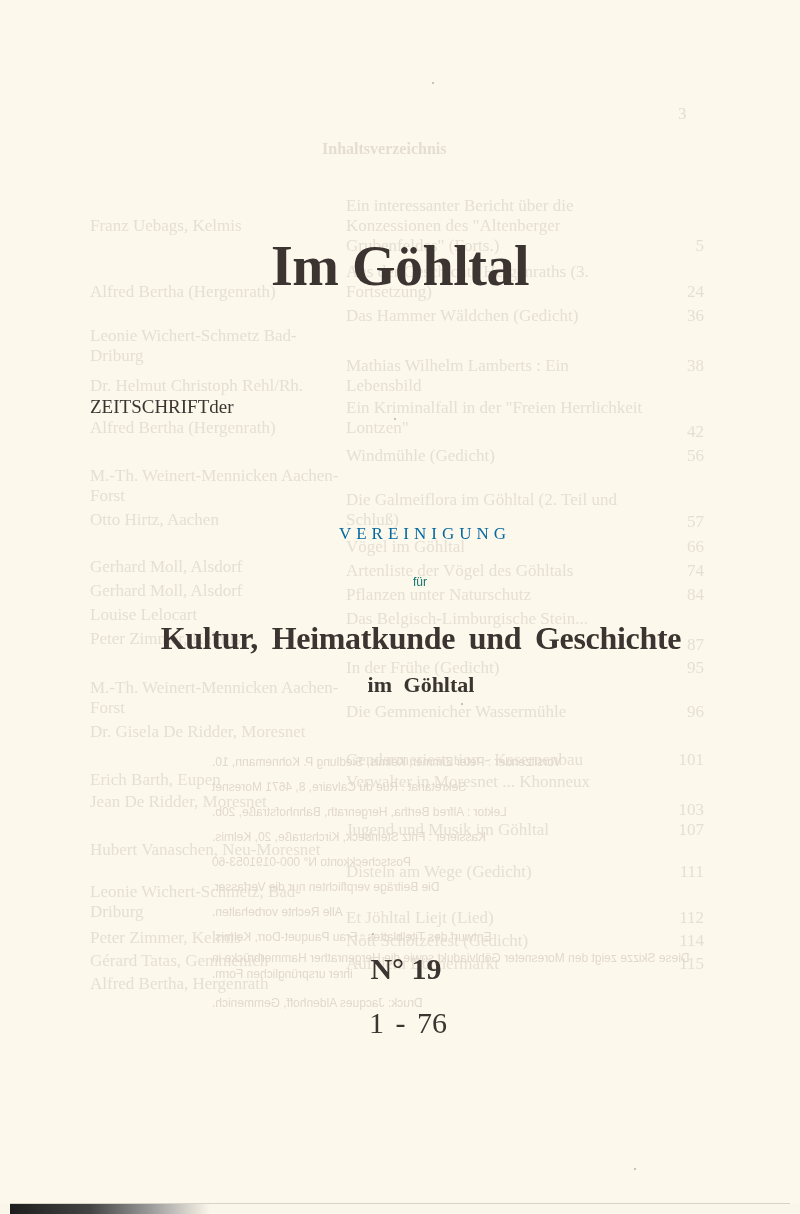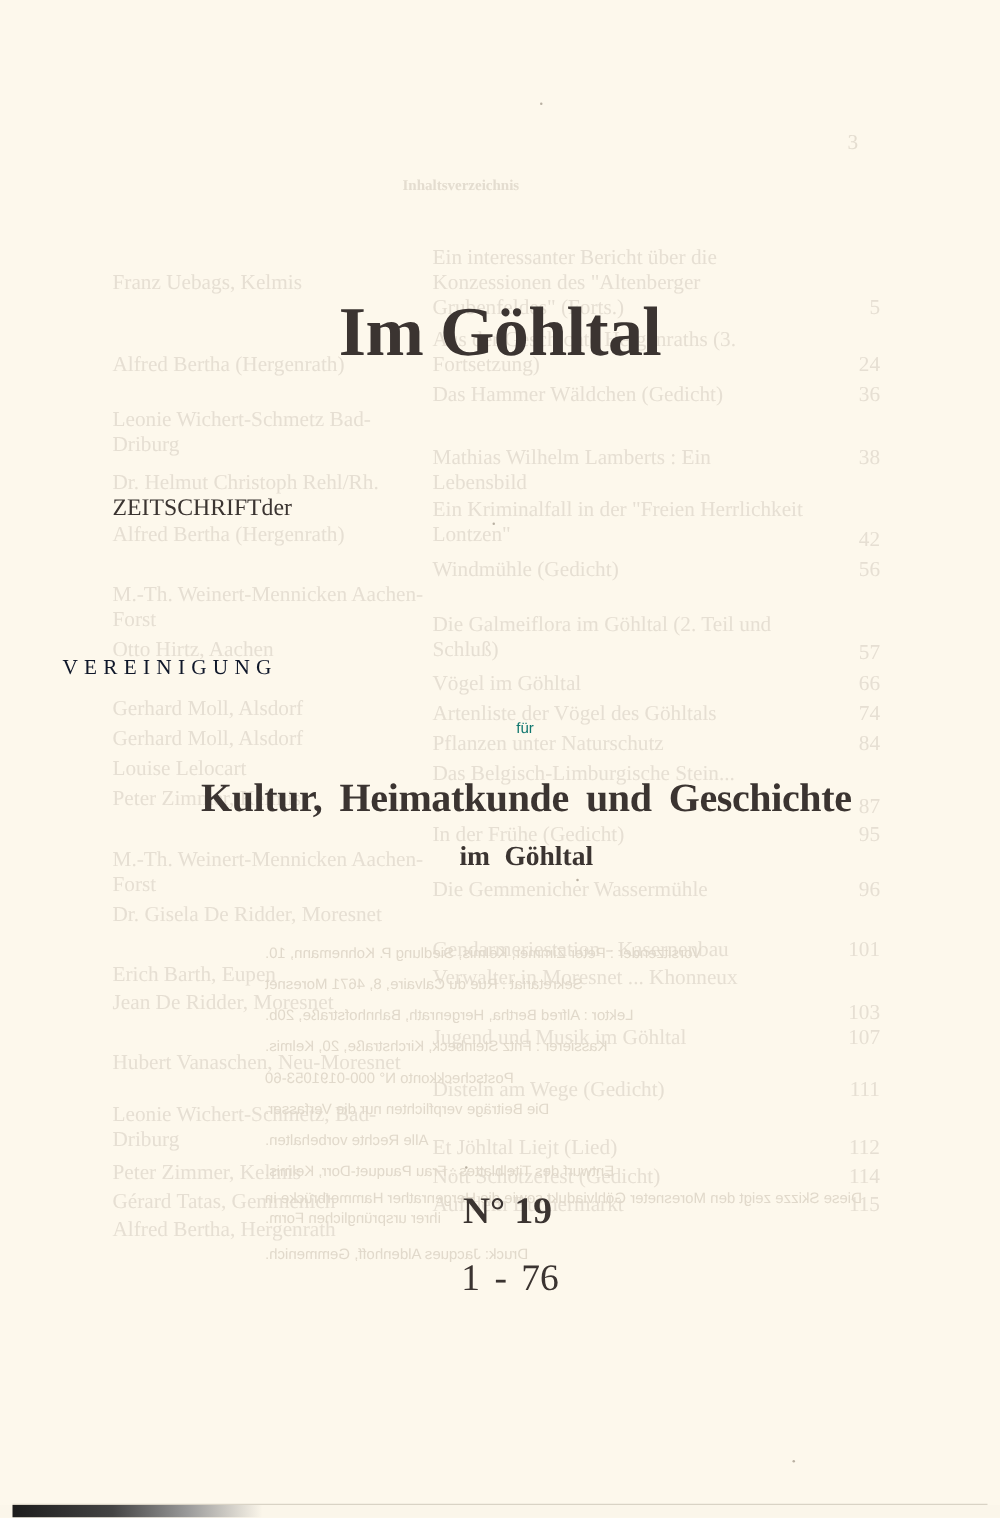--- a/index.html
+++ b/index.html
@@ -42,21 +42,21 @@
     
     .ghost {
       position: absolute;
       color: #e4ddd0;
       font-family: "Liberation Serif", serif;
       font-size: 17px;
       line-height: 19px;
       pointer-events: none;
     }
     .ghost-pagenum { left: 678px; top: 104px; font-size: 17px; }
-    .ghost-heading { left: 322px; top: 139px; font-weight: bold; font-size: 12px; }
+    .ghost-heading { left: 322px; top: 139px; font-weight: bold; font-size: 16px; }
     .ghost-toc {
       position: absolute;
       left: 90px;
       top: 196px;
       width: 620px;
     }
     .ghost-row {
       position: absolute;
       left: 0;
       width: 620px;
@@ -102,25 +102,26 @@
       font-size: 19px;
       color: #3b3431;
     }
     .zeitschrift .w1 { letter-spacing: 0px; }
     .zeitschrift .w2 { }
     .vereinigung {
       position: absolute;
       left: 0;
       width: 800px;
       top: 524px;
+      text-align: center;
       font-size: 17px;
       letter-spacing: 5px;
       padding-left: 50px;
       box-sizing: border-box;
-      color: #0f172a;
+      color: #0369a1;
     }
     .fuer {
       position: absolute;
       left: 0;
       width: 800px;
       top: 575px;
       text-align: center;
       font-family: "Liberation Sans", sans-serif;
       font-size: 12px;
       color: #0f766e;

